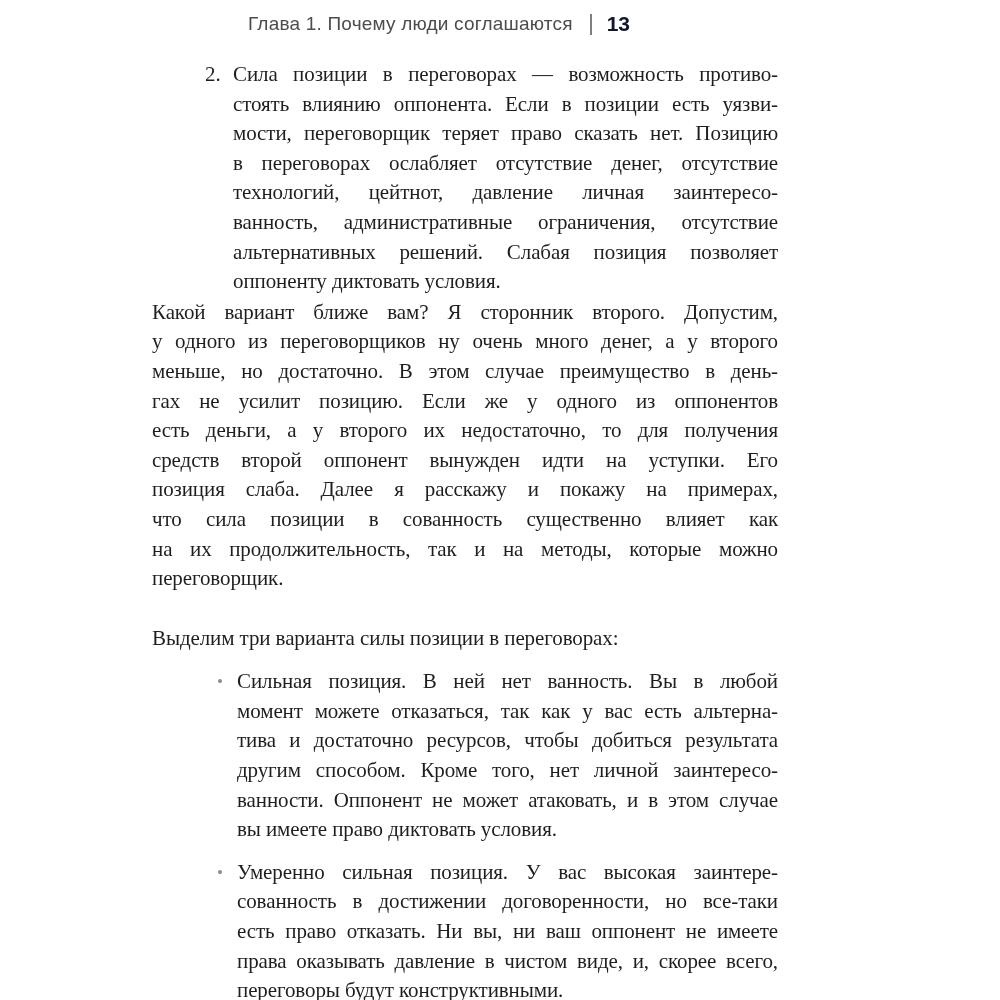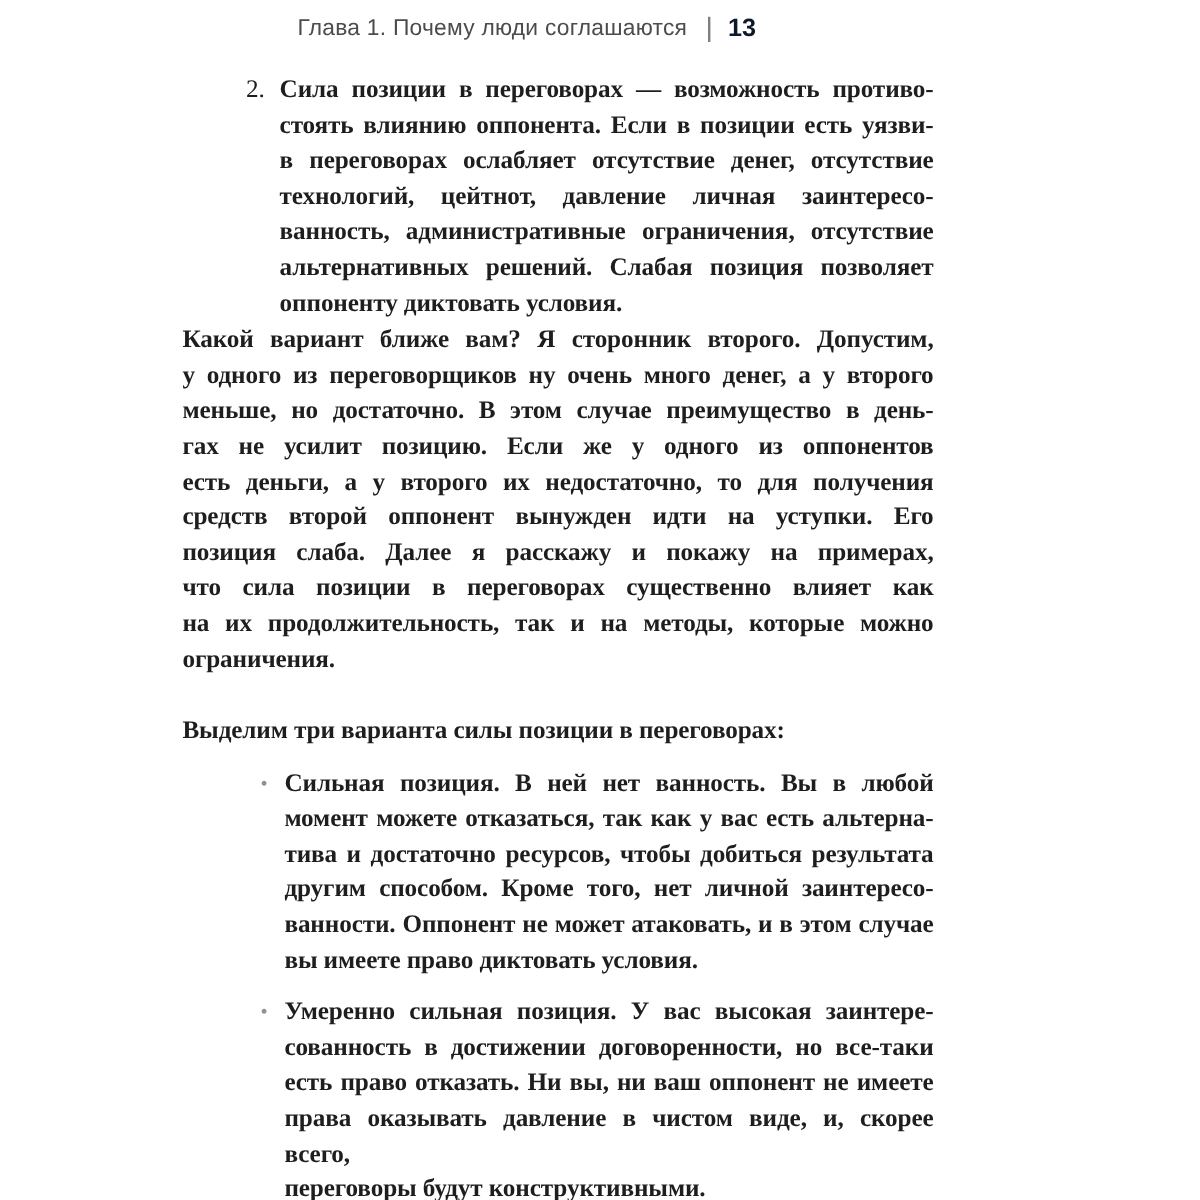--- a/index.html
+++ b/index.html
@@ -47,21 +47,20 @@
     width: 626px;
     font-size: 21px;
     line-height: 29.6px;
     letter-spacing: -0.1px;
   }
 
   .line {
     text-align: justify;
     text-align-last: justify;
     white-space: normal;
-    font-weight: bold;
   }
   .line.last {
     text-align-last: left;
   }
 
   
   .numbered-item {
     display: flex;
     margin-left: 53px;
   }
@@ -102,39 +101,40 @@
     <span class="page-number">13</span>
   </div>
 
   <div class="body-text">
 
     <div class="numbered-item">
       <span class="list-number">2.</span>
       <div class="lines">
           <div class="line">Сила позиции в переговорах — возможность противо-</div>
           <div class="line">стоять влиянию оппонента. Если в позиции есть уязви-</div>
+          <div class="line">мости, переговорщик теряет право сказать нет. Позицию</div>
           <div class="line">в переговорах ослабляет отсутствие денег, отсутствие</div>
           <div class="line">технологий, цейтнот, давление личная заинтересо-</div>
           <div class="line">ванность, административные ограничения, отсутствие</div>
           <div class="line">альтернативных решений. Слабая позиция позволяет</div>
           <div class="line last">оппоненту диктовать условия.</div>
         </div>
     </div>
 
     <div class="paragraph">
         <div class="line">Какой вариант ближе вам? Я сторонник второго. Допустим,</div>
         <div class="line">у одного из переговорщиков ну очень много денег, а у второго</div>
         <div class="line">меньше, но достаточно. В этом случае преимущество в день-</div>
         <div class="line">гах не усилит позицию. Если же у одного из оппонентов</div>
         <div class="line">есть деньги, а у второго их недостаточно, то для получения</div>
         <div class="line">средств второй оппонент вынужден идти на уступки. Его</div>
         <div class="line">позиция слаба. Далее я расскажу и покажу на примерах,</div>
-        <div class="line">что сила позиции в переговорах существенно влияет как</div>
+        <div class="line">что сила позиции в сованность существенно влияет как</div>
         <div class="line">на их продолжительность, так и на методы, которые можно</div>
-        <div class="line last">ограничения.</div>
+        <div class="line last">переговорщик.</div>
       </div>
 
     <div class="paragraph paragraph-lead">
         <div class="line last">Выделим три варианта силы позиции в переговорах:</div>
       </div>
 
     <div>
 
       <div class="bullet-item">
         <span class="bullet-marker">•</span>

